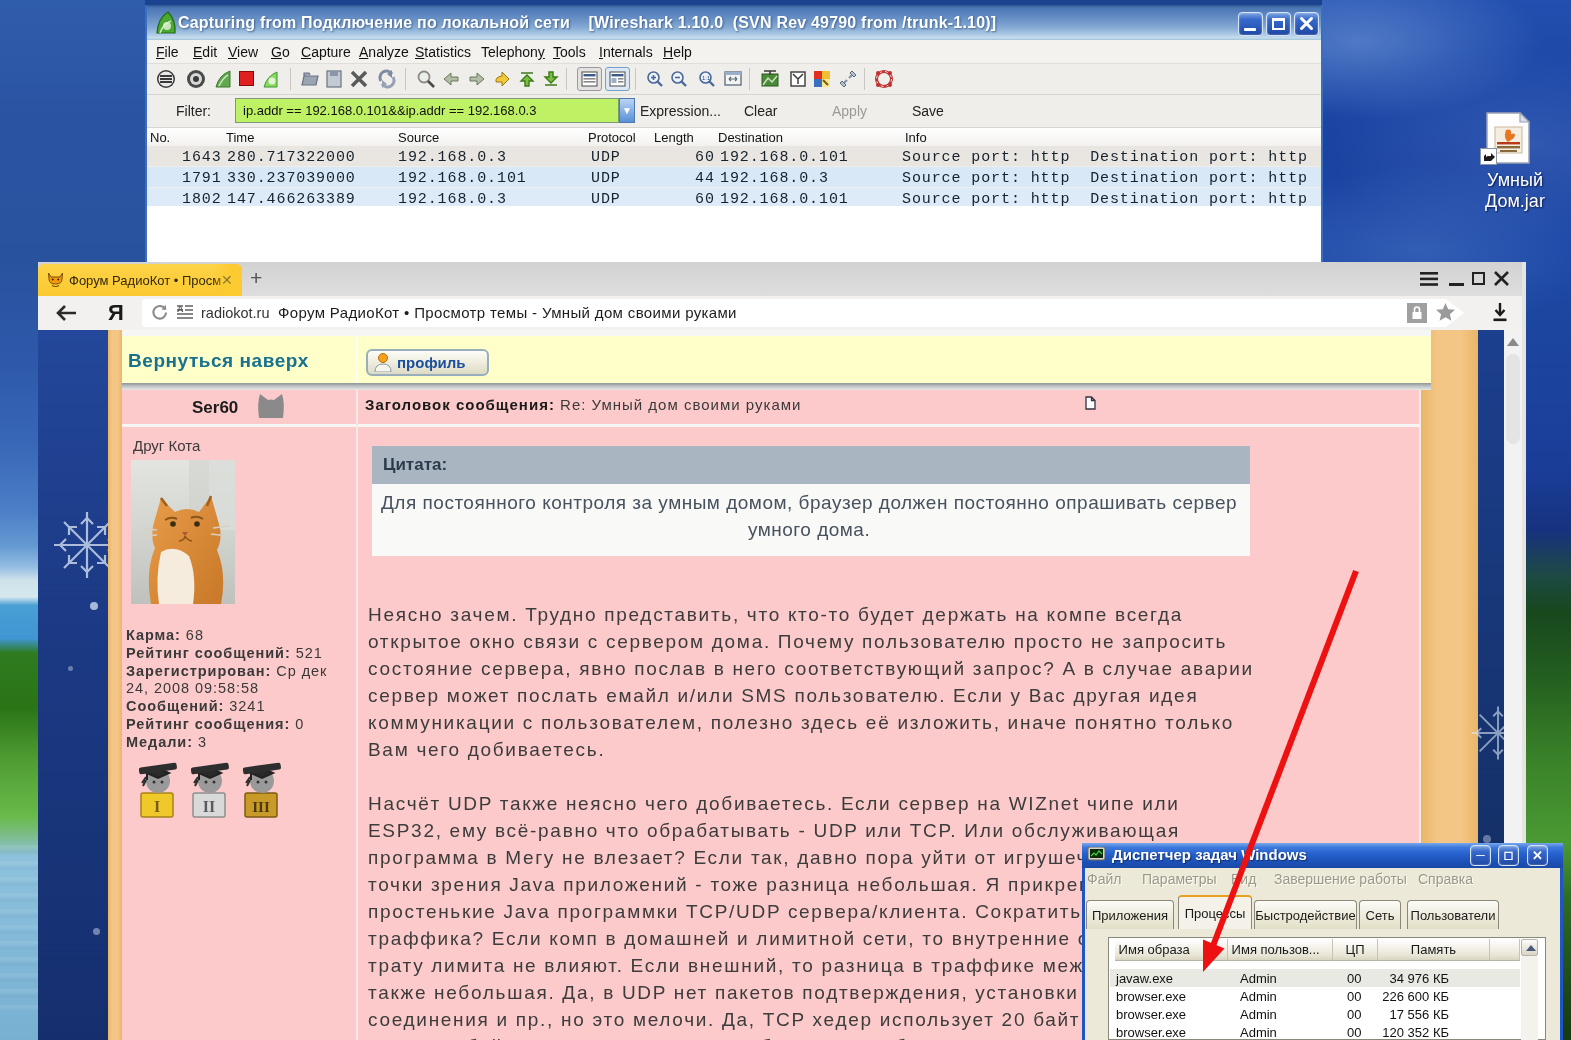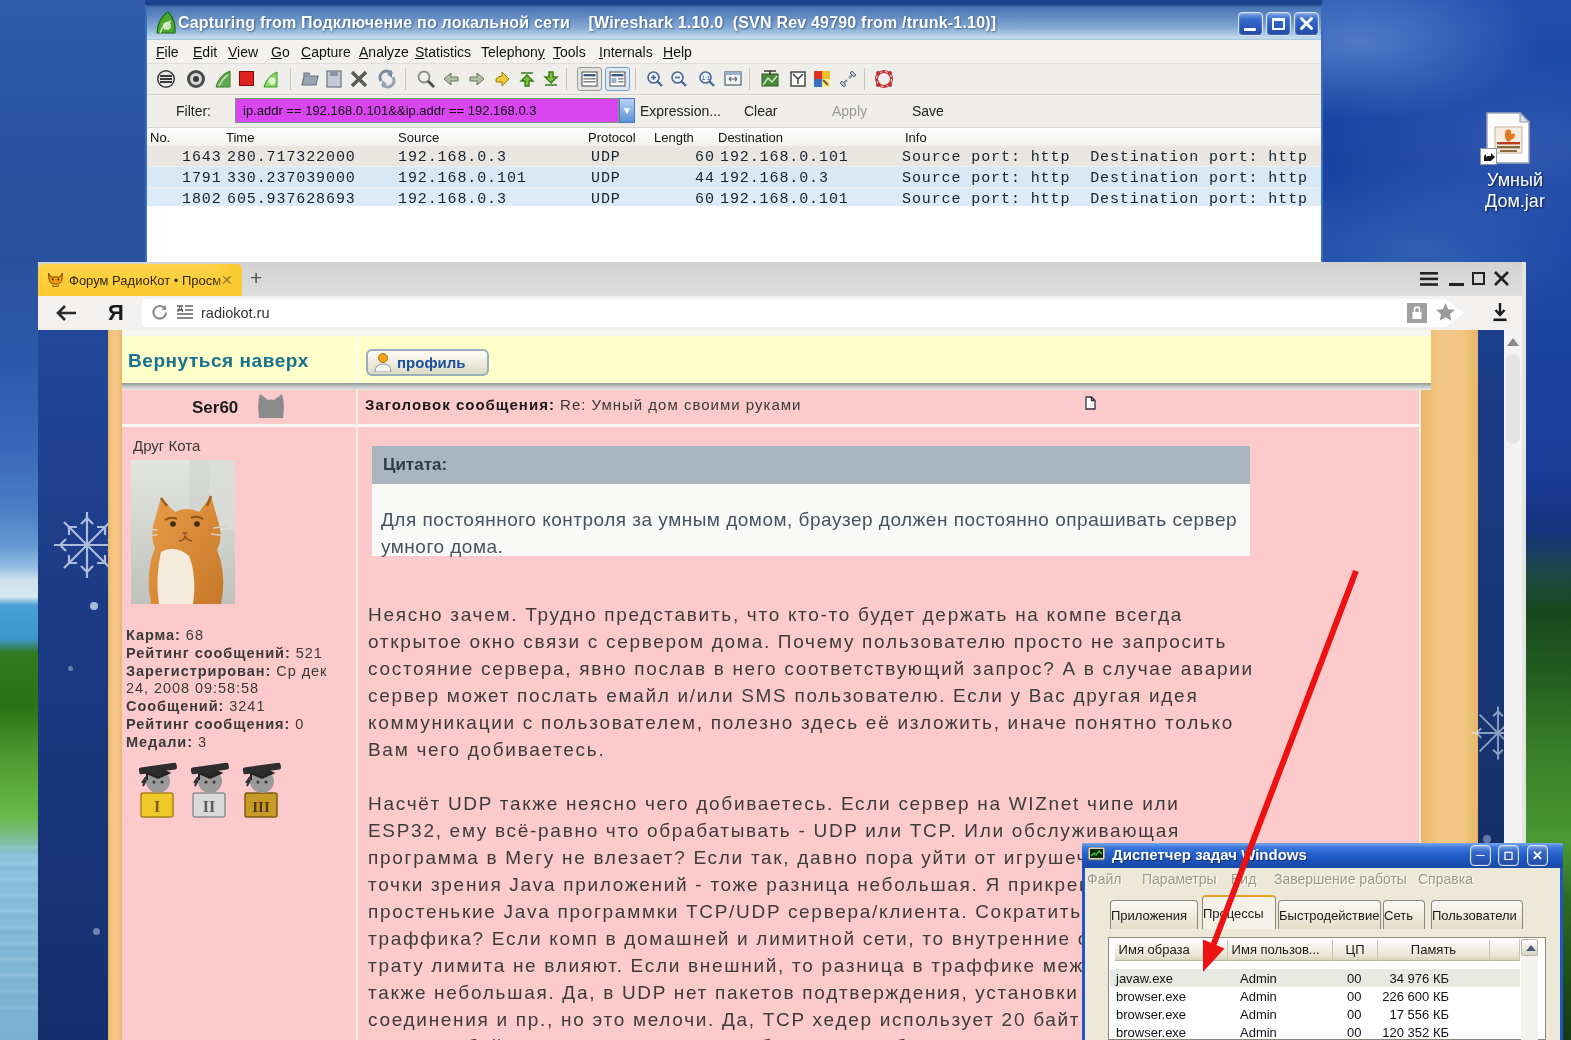--- a/index.html
+++ b/index.html
@@ -38,21 +38,21 @@
 #ws-title .ttl { position:absolute; left:31px; top:9px; font-size:16px; font-weight:bold; text-shadow:1px 1px 2px rgba(20,50,100,.6); letter-spacing:.2px; white-space:nowrap;}
 .xpbtn { position:absolute; top:7px; width:25px; height:24px; border-radius:4px;
   background:linear-gradient(180deg,#7da4e0 0%,#3568cc 30%,#2a57b8 70%,#1d469e 100%);
   border:1px solid #d6e4f4; box-shadow:inset 0 0 2px rgba(255,255,255,.5);
   color:#fff; text-align:center; line-height:22px; font-size:14px; font-weight:bold;}
 #ws-menu { position:absolute; left:0; top:35px; width:100%; height:24px; background:#f4f2ee; border-bottom:1px solid #e0ded8; font-size:14px; color:#111; }
 #ws-menu span { position:absolute; top:4px; }
 #ws-tools { position:absolute; left:0; top:59px; width:100%; height:31px; background:#f0eeea; border-bottom:1px solid #d8d6d0; }
 #ws-tools .ic { position:absolute; top:5px; width:20px; height:20px; }
 #ws-filter { position:absolute; left:0; top:90px; width:100%; height:33px; background:#f0eeea; border-bottom:1px solid #d8d6d0; font-size:14px; color:#222;}
-#ws-fbox { position:absolute; left:88px; top:3px; width:384px; height:25px; background:#d946ef; border:1px solid #7a9a7a; font-size:13px; line-height:23px; padding-left:7px; color:#111;}
+#ws-fbox { position:absolute; left:88px; top:3px; width:384px; height:25px; background:#bef264; border:1px solid #7a9a7a; font-size:13px; line-height:23px; padding-left:7px; color:#111;}
 #ws-fdrop { position:absolute; left:472px; top:3px; width:16px; height:25px; background:linear-gradient(180deg,#b8d4f4,#5a90d8); border:1px solid #5078b0; color:#fff; font-size:10px; text-align:center; line-height:23px;}
 #ws-cols { position:absolute; left:0; top:123px; width:100%; height:19px; background:linear-gradient(180deg,#ffffff,#f2f1ee); border-bottom:1px solid #d0cec8; font-size:13px; color:#111;}
 #ws-cols span { position:absolute; top:2px; }
 .wsrow { position:absolute; left:0; width:100%; height:20px; font-family:"Liberation Mono",monospace; font-size:15px; letter-spacing:0.9px; color:#16222e; }
 .wsrow span { position:absolute; top:3px; white-space:pre; }
 #ws-rest { position:absolute; left:0; top:201px; width:100%; height:74px; background:#fff; }
 
 
 #br { left:38px; top:262px; width:1488px; height:778px; background:#f2f1ef; }
 #br-tabs { position:absolute; left:0; top:0; width:100%; height:34px; background:linear-gradient(180deg,#d2d2d2,#dedede); }
@@ -69,21 +69,21 @@
 #forum { position:absolute; left:84px; top:0; width:1297px; height:710px; background:#fccaca; }
 
 
 #tm { left:1082px; top:843px; width:481px; height:197px; background:#ece9d8;
   border-left:3px solid #1e56c8; border-right:3px solid #1e56c8; }
 #tm-title { position:absolute; left:-3px; top:0; width:481px; height:25px;
   background:linear-gradient(180deg,#78a8ec 0%,#3c78dc 18%,#2560cc 45%,#1b4fb4 80%,#1a4aa8 100%); color:#fff; }
 
 .tmtab { position:absolute; height:29px; background:linear-gradient(180deg,#fcfcf8,#ece9d8 60%,#e2dfc8);
   border:1px solid #8a887a; border-bottom:none; border-radius:4px 4px 0 0;
-  font-size:13px; color:#1a1a1a; padding-top:7px;margin-left:24px; }
+  font-size:13px; color:#1a1a1a; text-align:center; padding-top:7px; }
 .tmtab-act { height:34px; background:#f4f2e8; border-top:2px solid #e8a020; z-index:2; padding-top:9px; }
 .tmh { position:absolute; top:1px; height:22px; background:linear-gradient(180deg,#ffffff,#e8e4d4 80%,#d8d4c0);
   border-right:1px solid #c8c4b4; border-bottom:1px solid #b8b4a4; font-size:13px; color:#1a1a1a; padding-top:3px; white-space:nowrap; overflow:hidden;}
 .tmr { position:absolute; left:1px; width:410px; height:18px; font-size:13px; color:#111; }
 .tmr span { position:absolute; top:2px; }
 .tmr .mem { left:246px; width:93px; text-align:right; }
 
 
 #arrow { left:0; top:0; width:1571px; height:1040px; pointer-events:none; z-index:50; }
 
@@ -285,21 +285,21 @@
     <span style="left:35px;">1791</span>
       <span style="left:80px;">330.237039000</span>
     <span style="left:251px;">192.168.0.101</span>
       <span style="left:444px;">UDP</span>
     <span style="left:548px;">44</span>
       <span style="left:573px;">192.168.0.3</span>
     <span style="left:755px;">Source port: http  Destination port: http</span>
   </div>
   <div class="wsrow" style="top:183px;background:#dcebf7;">
     <span style="left:35px;">1802</span>
-      <span style="left:80px;">605.937628693</span>
+      <span style="left:80px;">147.466263389</span>
     <span style="left:251px;">192.168.0.3</span>
       <span style="left:444px;">UDP</span>
     <span style="left:548px;">60</span>
       <span style="left:573px;">192.168.0.101</span>
     <span style="left:755px;">Source port: http  Destination port: http</span>
   </div>
   <div id="ws-rest"></div>
 </div>
 
 <div id="br" class="abs">
@@ -342,20 +342,21 @@
         <line x1="0" y1="2" x2="6" y2="2"></line>
           <line x1="8" y1="2" x2="16" y2="2"></line>
         <line x1="0" y1="6" x2="6" y2="6"></line>
           <line x1="8" y1="6" x2="16" y2="6"></line>
         <line x1="0" y1="10" x2="16" y2="10"></line>
           <line x1="0" y1="14" x2="16" y2="14"></line>
       </g>
       <text x="0" y="8" font-size="9" fill="#5a5a5a" font-weight="bold">A</text>
     </svg>
     <span style="position:absolute;left:163px;top:9px;font-size:14.5px;color:#333;">radiokot.ru</span>
+    <span style="position:absolute;left:240px;top:8px;font-size:15px;letter-spacing:0.35px;color:#1c1c1c;">Форум РадиоКот • Просмотр темы - Умный дом своими руками</span>
     <div style="position:absolute;left:1369px;top:7px;width:20px;height:20px;background:#a0a0a0;">
       <svg width="20" height="20" viewBox="0 0 20 20">
           <rect x="5.5" y="9" width="9" height="7" fill="#fff"></rect>
           <path d="M7.5 9 V6.5 a2.5 2.5 0 0 1 5 0 V9" stroke="#fff" stroke-width="1.6" fill="none"></path>
         </svg>
     </div>
     <svg style="position:absolute;left:1398px;top:7px;" width="19" height="18" viewBox="0 0 19 18">
       <path d="M9.5 0 L12.2 6.2 L19 6.8 L13.9 11.2 L15.4 17.8 L9.5 14.3 L3.6 17.8 L5.1 11.2 L0 6.8 L6.8 6.2 Z" fill="#9a9a9a"></path>
     </svg>
     <svg style="position:absolute;left:1453px;top:6px;" width="18" height="21" viewBox="0 0 18 21">
@@ -486,21 +487,21 @@
         <rect x="6" y="10" width="38" height="7" rx="2" fill="#2e2e2e" transform="rotate(-8 25 14)"></rect>
         <circle cx="21" cy="27" r="1.5" fill="#333"></circle>
           <circle cx="29" cy="27" r="1.5" fill="#333"></circle>
         <path d="M13 22 L9 28 M13 25 L10 31" stroke="#2e2e2e" stroke-width="2"></path>
       </svg>
 
       <div style="position:absolute;left:250px;top:116px;width:878px;height:38px;background:#a9b6c2;">
         <span style="position:absolute;left:11px;top:9px;font-size:17px;font-weight:bold;color:#2c3a4a;">Цитата:</span>
       </div>
       <div style="position:absolute;left:250px;top:154px;width:878px;height:72px;background:#f9f9f7;">
-        <div style="position:absolute;left:9px;top:22px;font-size:19px;line-height:27px;color:#47525e;white-space:nowrap;letter-spacing:0.5px;">Для постоянного контроля за умным домом, браузер должен постоянно опрашивать сервер<br>умного дома.</div>
+        <div style="position:absolute;left:9px;top:5px;font-size:19px;line-height:27px;color:#47525e;white-space:nowrap;letter-spacing:0.5px;text-align:center;">Для постоянного контроля за умным домом, браузер должен постоянно опрашивать сервер<br>умного дома.</div>
       </div>
 
       <div id="post1" style="position:absolute;left:246px;top:271px;font-size:19px;line-height:27px;color:#3c3c3c;white-space:nowrap;letter-spacing:1.7px;">
         Неясно зачем. Трудно представить, что кто-то будет держать на компе всегда<br>
         открытое окно связи с сервером дома. Почему пользователю просто не запросить<br>
         состояние сервера, явно послав в него соответствующий запрос? А в случае аварии<br>
         сервер может послать емайл и/или SMS пользователю. Если у Вас другая идея<br>
         коммуникации с пользователем, полезно здесь её изложить, иначе понятно только<br>
         Вам чего добиваетесь.
       </div>

